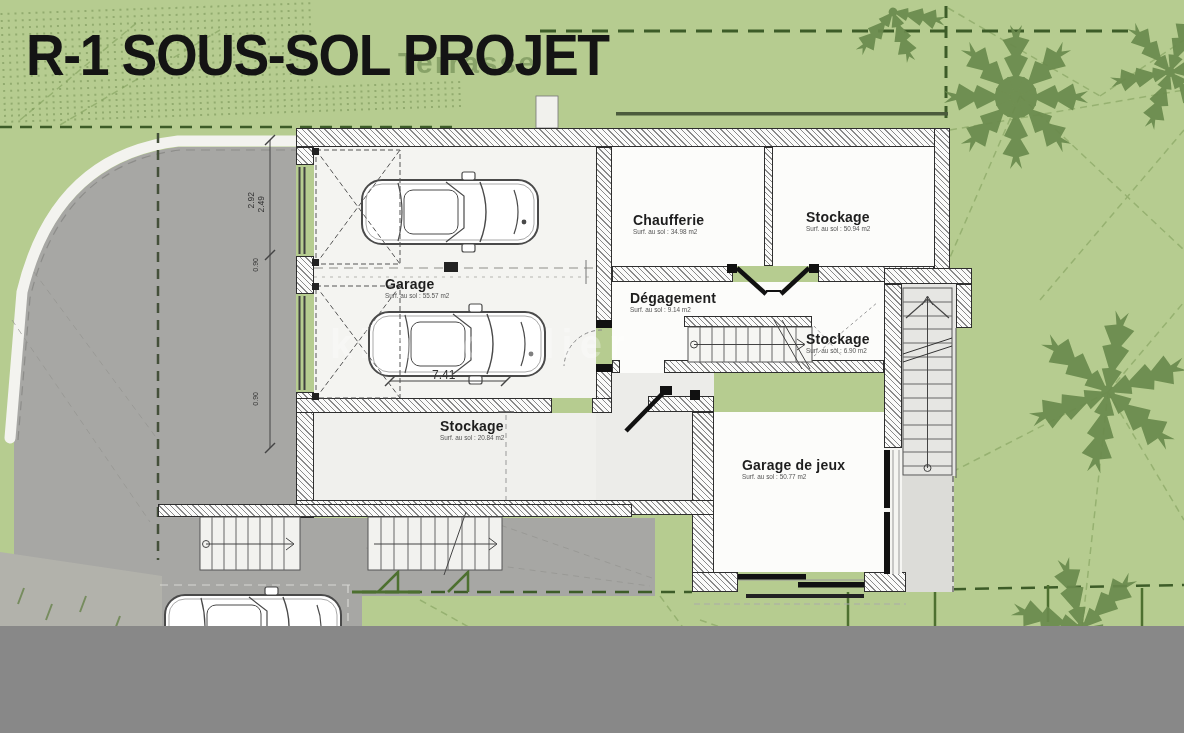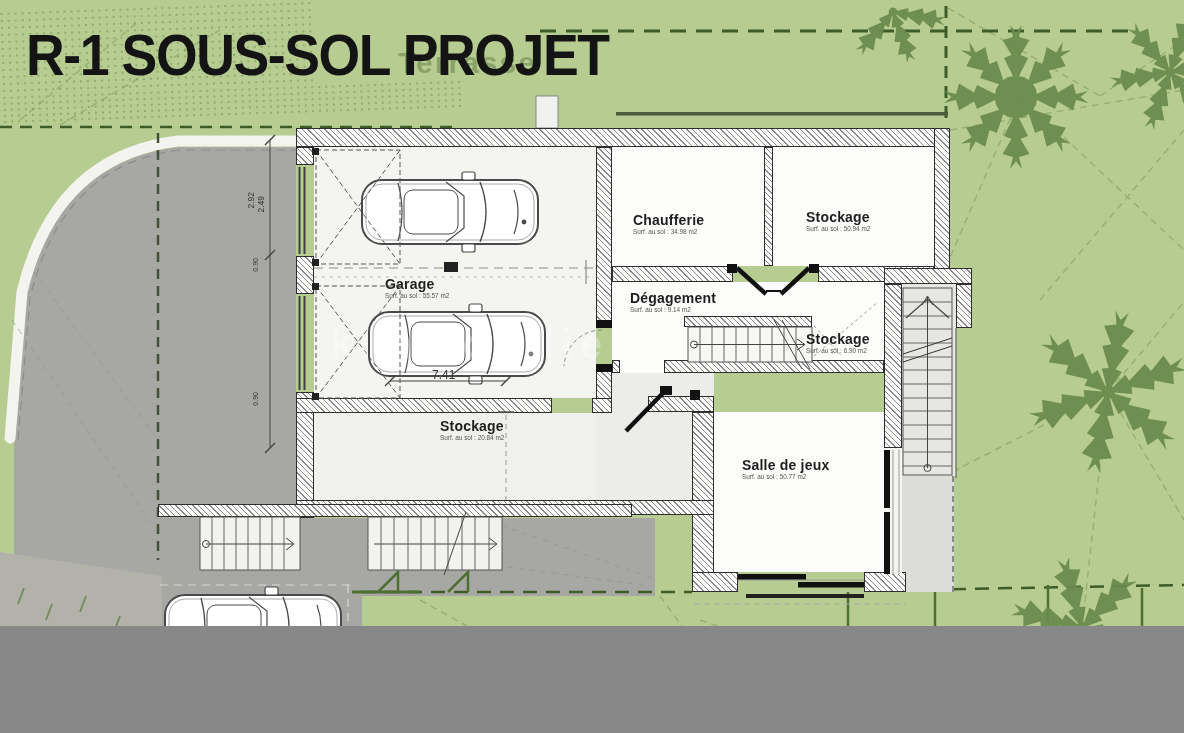--- a/index.html
+++ b/index.html
@@ -528,21 +528,21 @@
   </div>
   <div class="lbl" style="left:806px;top:331px;">
     <div class="nm">Stockage</div>
     <div class="ar">Surf. au sol : 6.90 m2</div>
   </div>
   <div class="lbl ctr" style="left:440px;top:418px;width:120px;">
     <div class="nm">Stockage</div>
     <div class="ar">Surf. au sol : 20.84 m2</div>
   </div>
   <div class="lbl" style="left:742px;top:457px;">
-    <div class="nm">Salle de jeux</div>
+    <div class="nm">Garage de jeux</div>
     <div class="ar">Surf. au sol : 50.77 m2</div>
   </div>
 
   <div class="dim" style="left:432px;top:368px;">7.41</div>
   <div class="dimv" style="left:246px;top:192px;font-size:8.5px;">2.92</div>
   <div class="dimv" style="left:256px;top:196px;font-size:8.5px;">2.49</div>
   <div class="dimv" style="left:252px;top:258px;font-size:7px;">0.90</div>
   <div class="dimv" style="left:252px;top:392px;font-size:7px;">0.90</div>
 
 </div>

